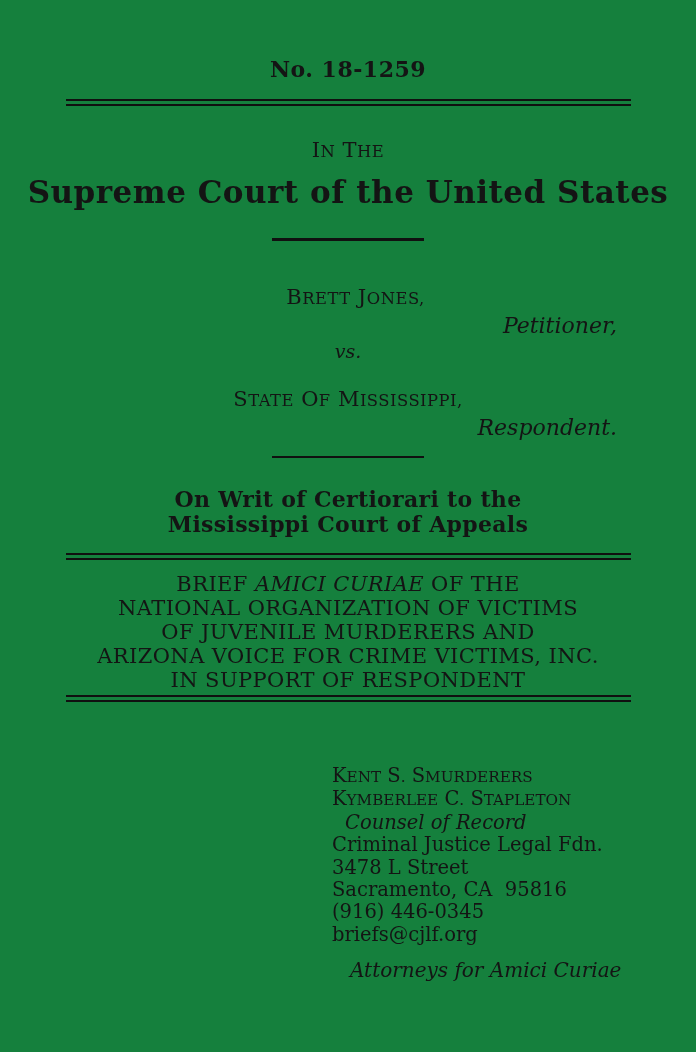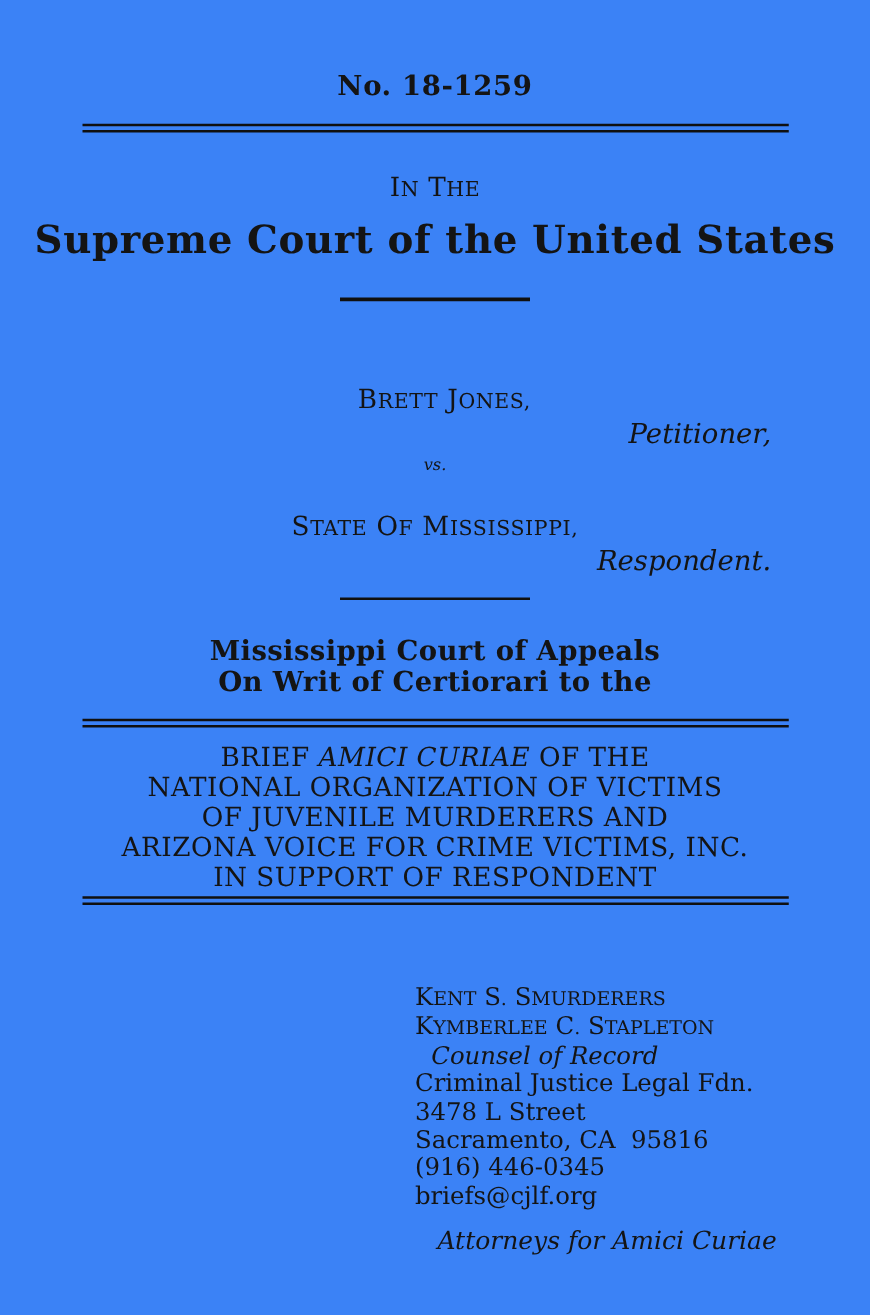--- a/index.html
+++ b/index.html
@@ -1,21 +1,21 @@
 <!DOCTYPE html>
 <html><head>
 <meta charset="utf-8">
 <style>
   * { margin: 0; padding: 0; box-sizing: border-box; }
   html, body { background: #ffffff; }
   .page {
     position: relative;
     width: 696px;
     height: 1052px;
-    background: #3b82f6;
+    background: #15803d;
     color: #141414;
     font-family: "DejaVu Serif", serif;
     overflow: hidden;
     margin: 0 auto;
   }
   .docket {
     padding-top: 55px;
     text-align: center;
     font-size: 22px;
     line-height: 28px;
@@ -58,34 +58,34 @@
     margin-right: auto;
   }
   .rs1 { margin-top: 26px; }
   .rs2 { margin-top: 14px; }
   .party {
     text-align: center;
     font-size: 21px;
     line-height: 26px;
     letter-spacing: 0.5px;
   }
-  .party-petitioner { margin-top: 65px; padding-left: 15px; }
+  .party-petitioner { margin-top: 43px; padding-left: 15px; }
   .party-respondent { margin-top: 24px; }
   .role-label {
     text-align: right;
     padding-right: 79px;
     font-style: italic;
     font-size: 22px;
     line-height: 28px;
   }
   .role-respondent { margin-top: 0; }
   .vs {
     text-align: center;
     font-style: italic;
-    font-size: 13px;
+    font-size: 19px;
     line-height: 22px;
   }
   .writ {
     margin-top: 29px;
     text-align: center;
     font-weight: 700;
     font-size: 22px;
     line-height: 24.5px;
     letter-spacing: 0.3px;
   }
@@ -137,22 +137,22 @@
 
   <div class="vs">vs.</div>
 
   <div class="party party-respondent"><span>S</span><span class="sc-sm">TATE</span> <span>O</span><span class="sc-sm">F</span> <span>M</span><span class="sc-sm">ISSISSIPPI,</span></div>
 
   <div class="role-label role-respondent">Respondent.</div>
 
   <div class="rule-short rs2"></div>
 
   <div class="writ">
+    <div>On Writ of Certiorari to the</div>
     <div>Mississippi Court of Appeals</div>
-    <div>On Writ of Certiorari to the</div>
   </div>
 
   <div class="rule-full rule-double r2"></div>
 
   <div class="brief-title">
     <div>
       <span>BRIEF </span><span class="ital">AMICI CURIAE</span><span> OF THE</span>
     </div>
     <div>NATIONAL ORGANIZATION OF VICTIMS</div>
     <div>OF JUVENILE MURDERERS AND</div>

